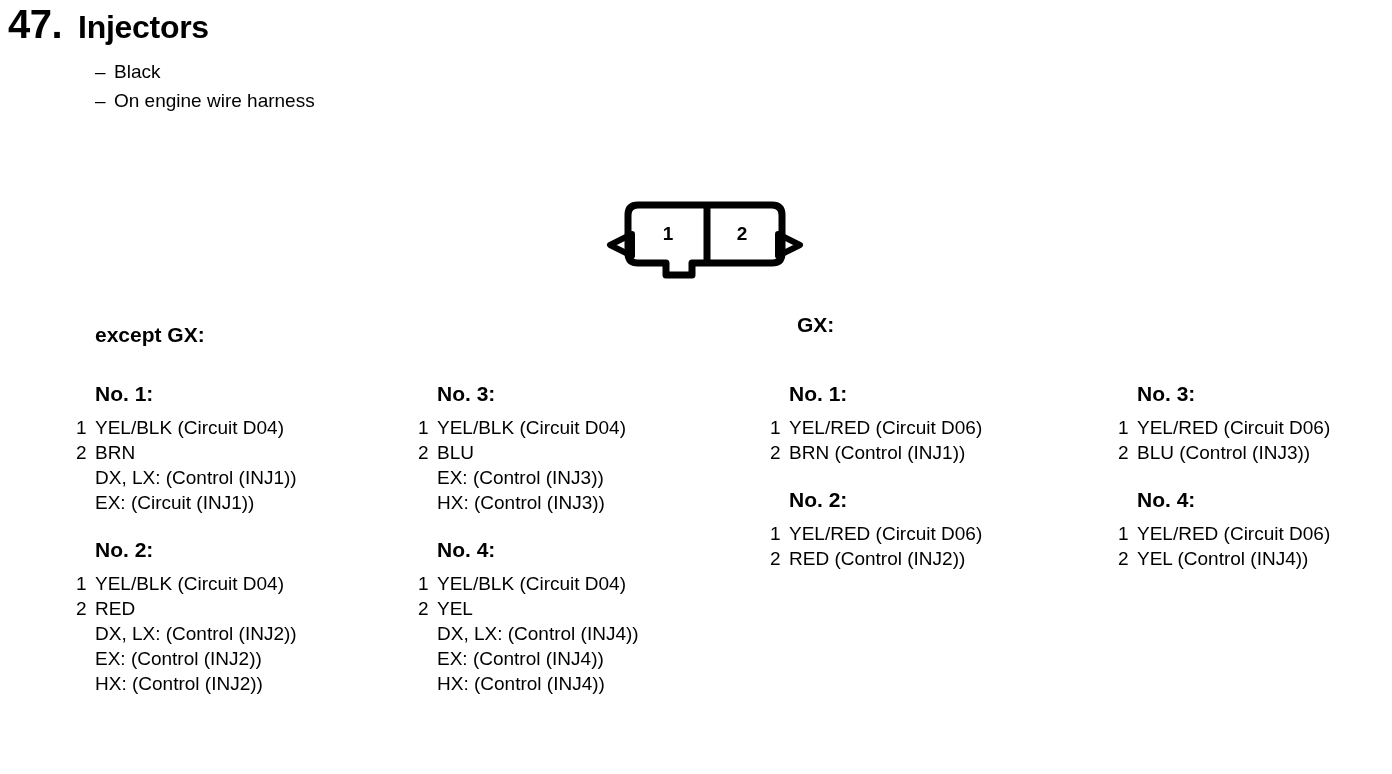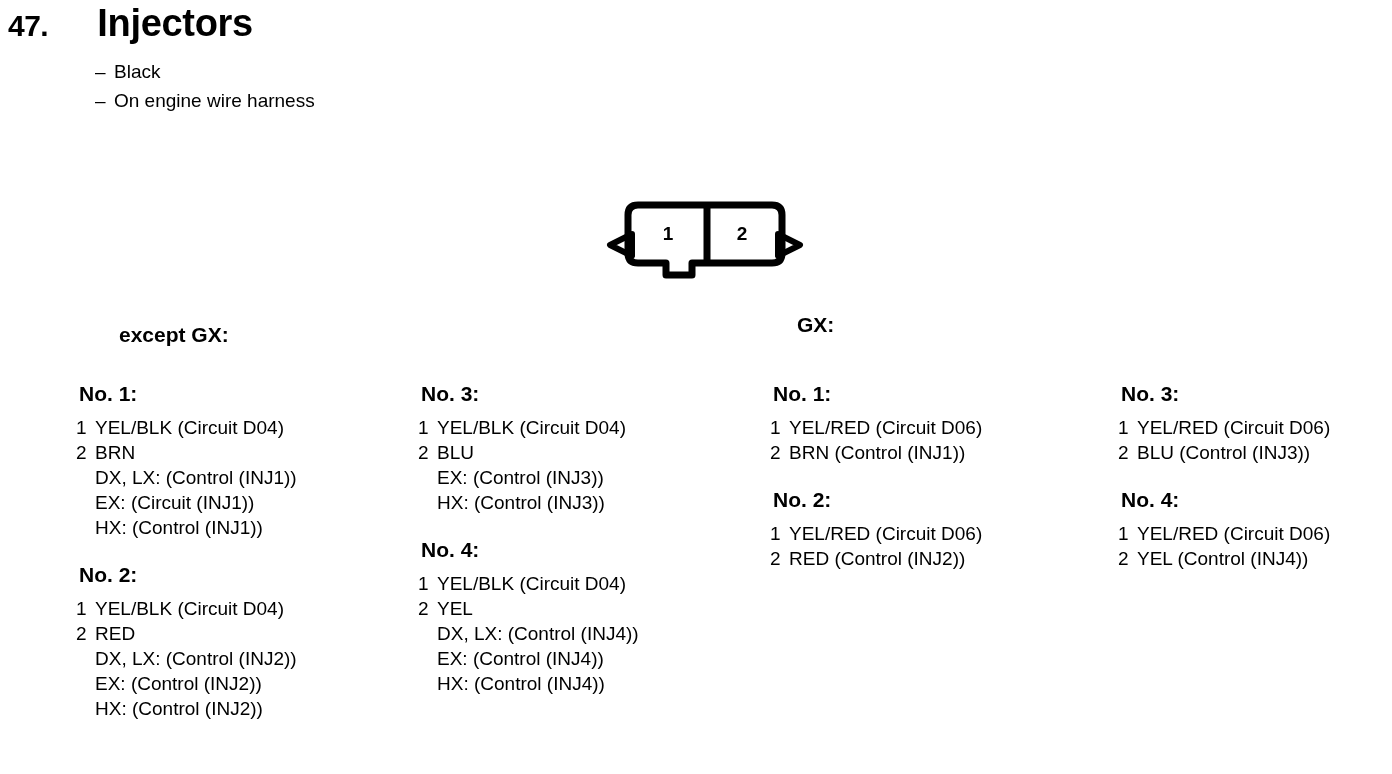--- a/index.html
+++ b/index.html
@@ -24,28 +24,28 @@
     width: 100%;
   }
   .title-row {
     position: absolute;
     left: 8px;
     top: 2px;
     display: flex;
     align-items: baseline;
   }
   .title-num {
-    font-size: 30px;
+    font-size: 40px;
     font-weight: bold;
     letter-spacing: -0.5px;
   }
   .title-text {
-    font-size: 38px;
-    font-weight: bold;
-    margin-left: 49px;
+    font-size: 32px;
+    font-weight: bold;
+    margin-left: 16px;
     letter-spacing: -0.3px;
   }
   .bullets {
     position: absolute;
     left: 95px;
     top: 57px;
   }
   .bullet-line {
     font-size: 19px;
     line-height: 29px;
@@ -75,40 +75,40 @@
     text-anchor: middle;
   }
 
   
   .variant-heading {
     position: absolute;
     font-size: 21px;
     font-weight: bold;
     white-space: nowrap;
   }
-  .variant-exceptgx { left: 95px;  top: 323px; margin-left: 24px; }
+  .variant-exceptgx { left: 95px;  top: 323px; }
   .variant-gx       { left: 797px; top: 313px; }
 
   
   .column {
     position: absolute;
     top: 382px;
   }
   .col-1 { left: 76px;   }
   .col-2 { left: 418px;  }
   .col-3 { left: 770px;  }
   .col-4 { left: 1118px; }
 
   .group + .group {
     margin-top: 23px;
   }
   .group-title {
     font-size: 21px;
     font-weight: bold;
-    margin-left: 3px;
+    margin-left: 19px;
     margin-bottom: 9px;
     white-space: nowrap;
   }
   .pin-row {
     display: flex;
     align-items: flex-start;
     font-size: 19px;
     line-height: 25px;
     white-space: nowrap;
   }
@@ -177,21 +177,20 @@
         <span class="pin-body">
           <div>YEL/BLK (Circuit D04)</div>
         </span>
       </div>
       <div class="pin-row">
         <span class="pin-index">2</span>
         <span class="pin-body">
           <div>BRN</div>
           <div class="pin-sub">DX, LX: (Control (INJ1))</div>
           <div class="pin-sub">EX: (Circuit (INJ1))</div>
-          <div class="pin-sub">HX: (Control (INJ1))</div>
         </span>
       </div>
     </div>
     <div class="group">
       <div class="group-title">No. 2:</div>
       <div class="pin-row">
         <span class="pin-index">1</span>
         <span class="pin-body">
           <div>YEL/BLK (Circuit D04)</div>
         </span>

